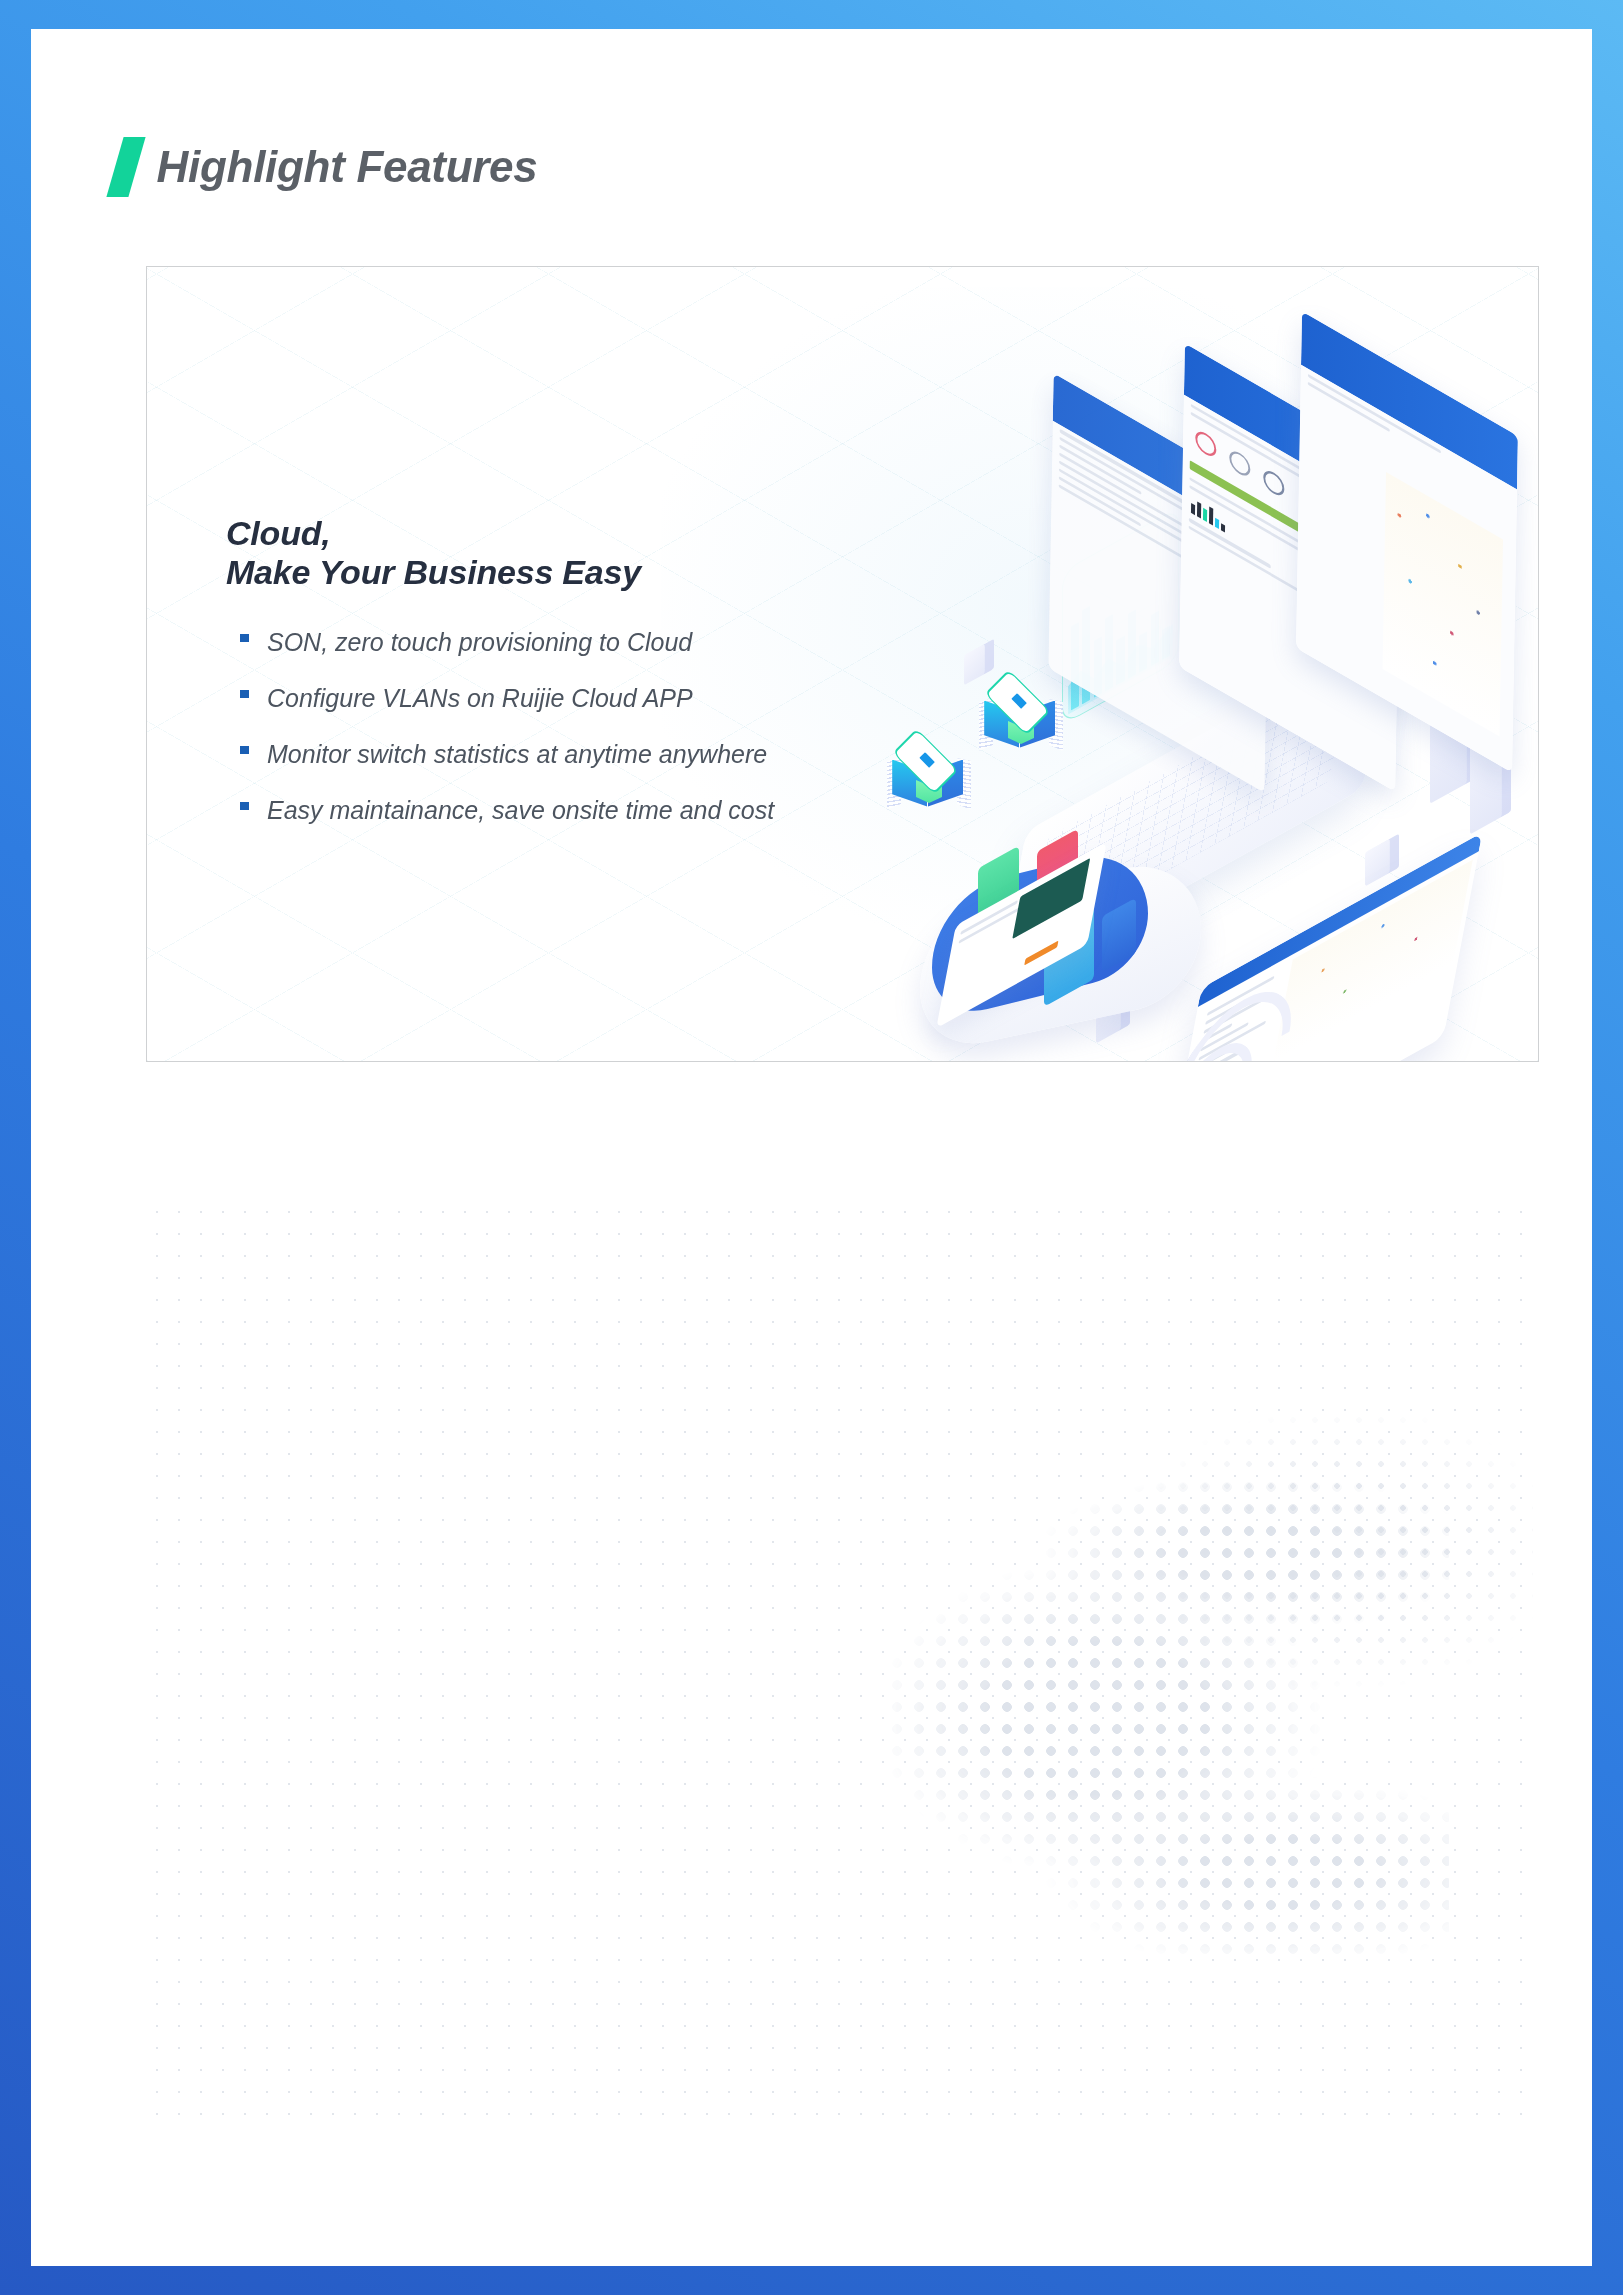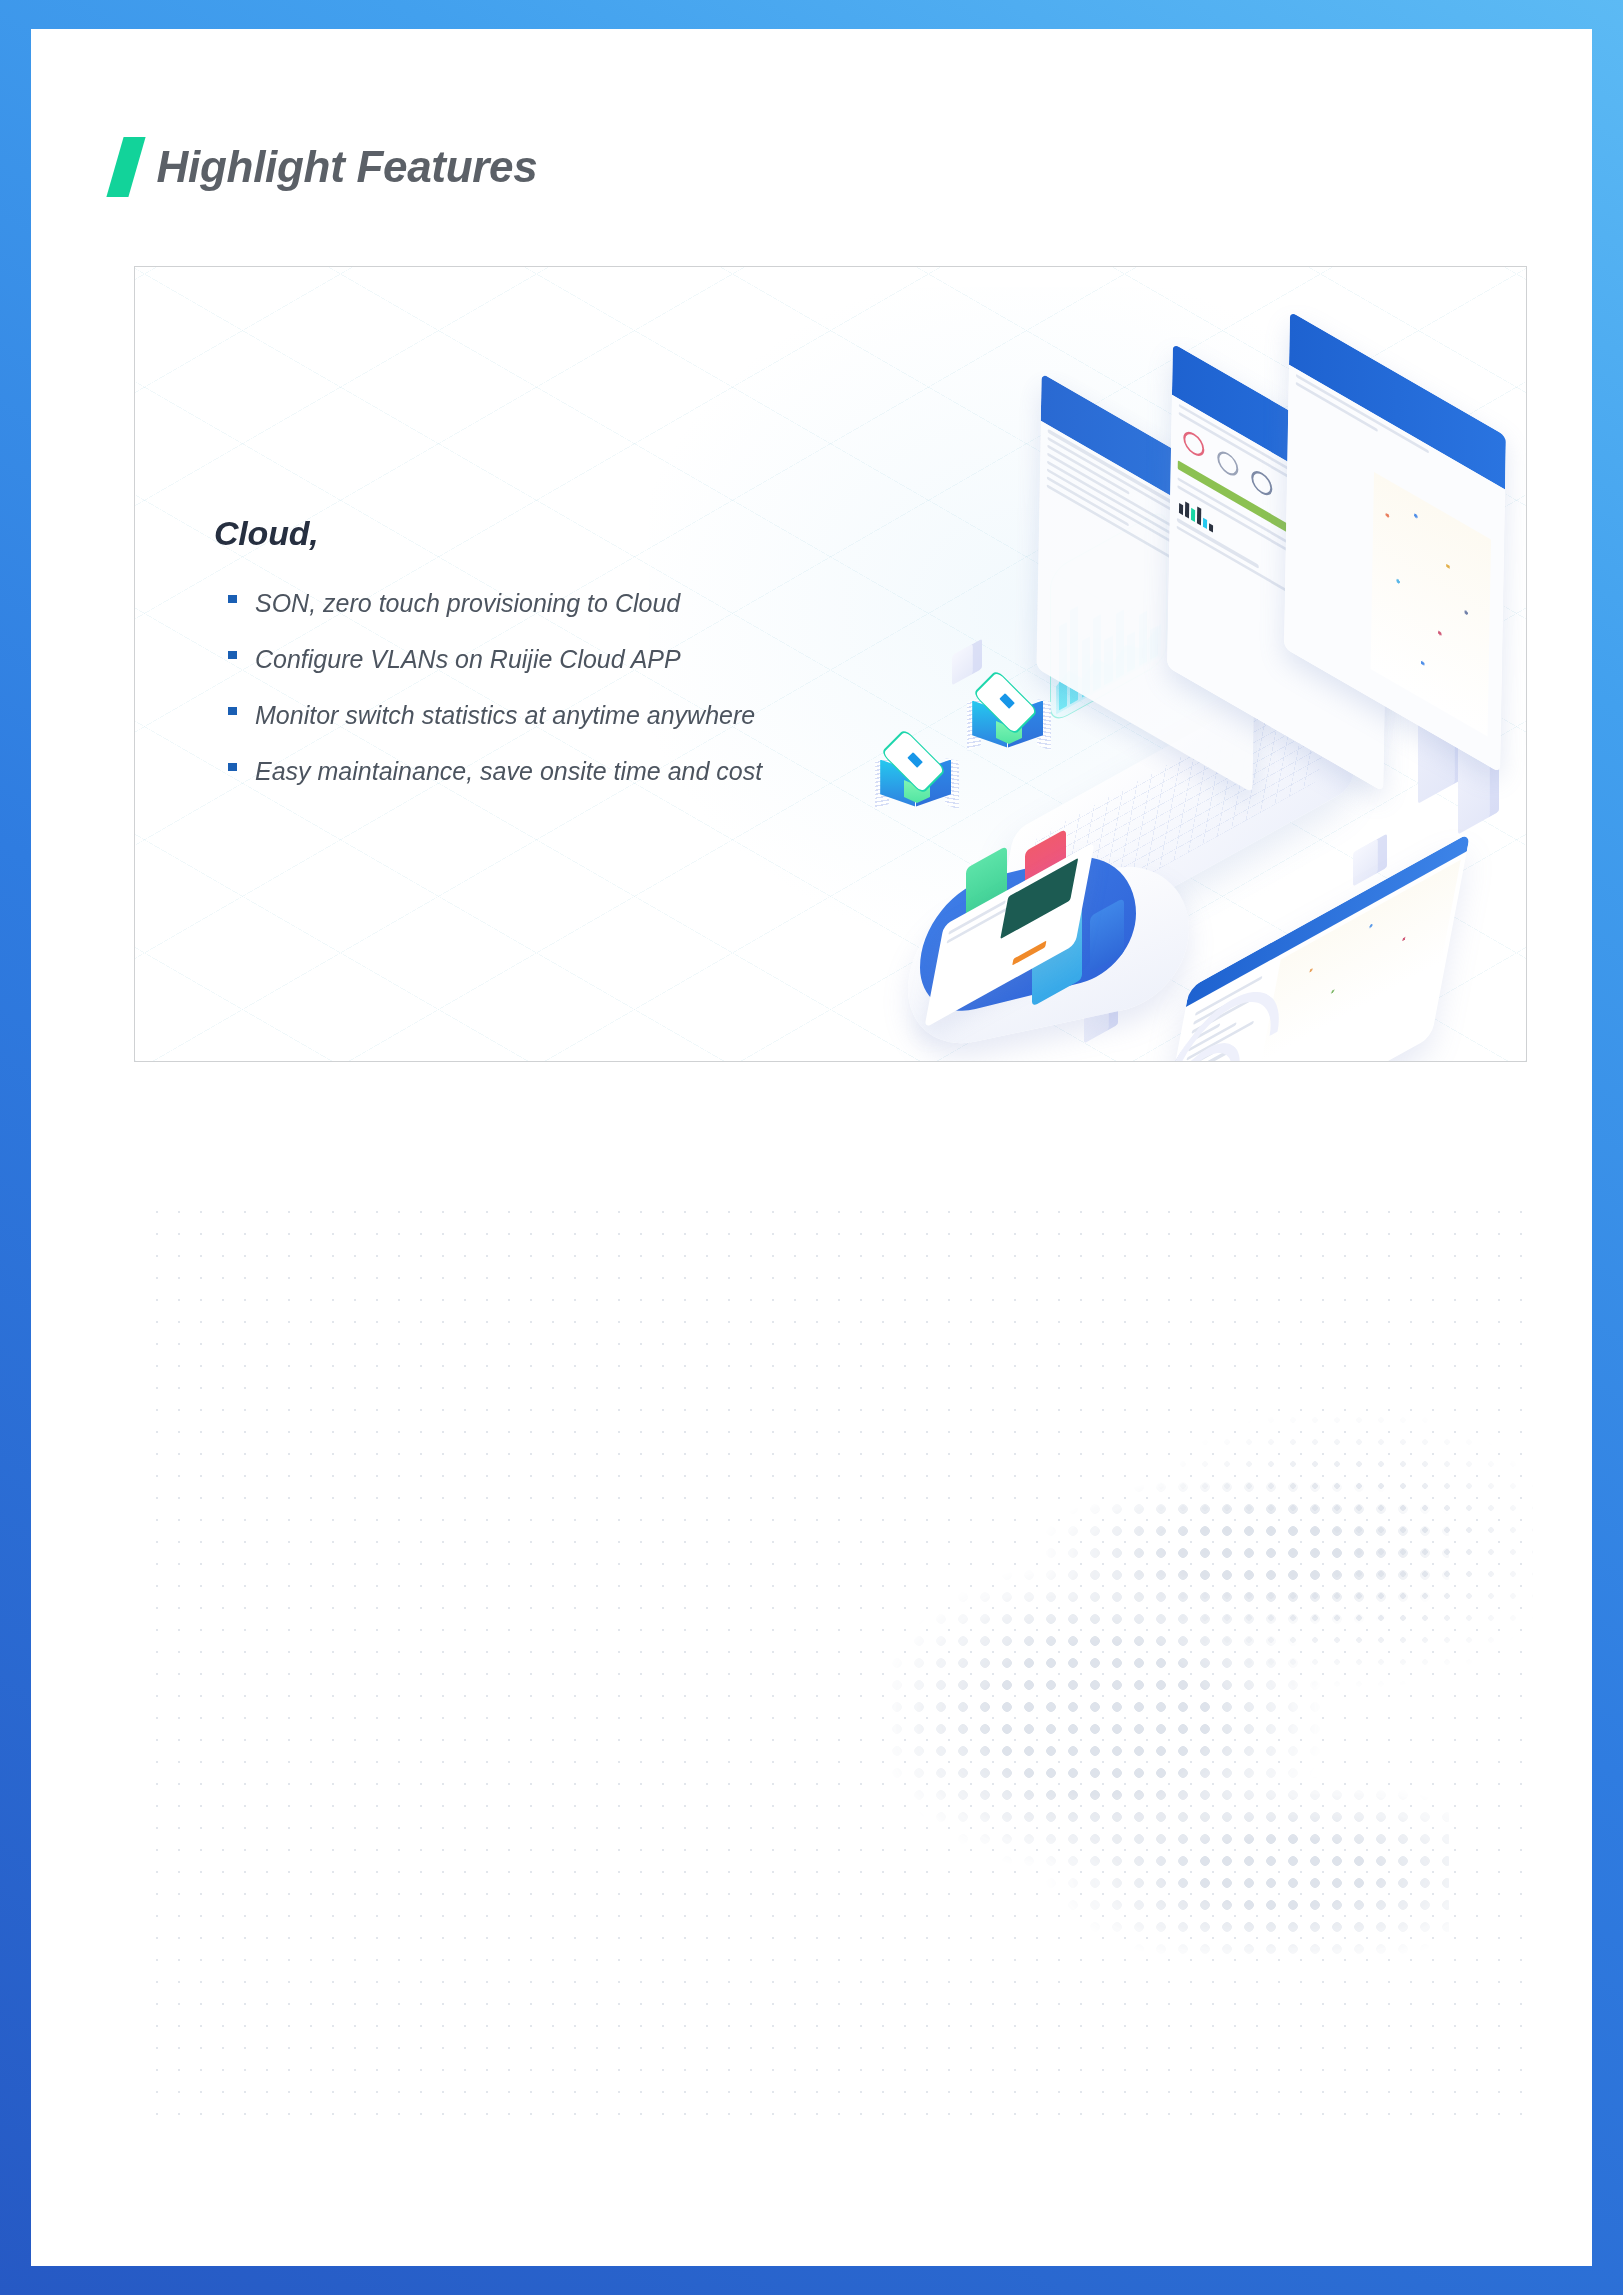--- a/index.html
+++ b/index.html
@@ -35,21 +35,21 @@
   }
   .section-title{
     font-size:44px;font-weight:bold;color:#5b6067;
     letter-spacing:-0.3px;line-height:1;
     white-space:nowrap;
   }
 
   
   .feature-card{
     position:absolute;
-    left:103px;top:237px;width:1393px;height:796px;
+    left:115px;top:237px;width:1393px;height:796px;
     border:1.3px solid #cfd1d3;
     background:#ffffff;
     overflow:hidden;
     box-sizing:border-box;
   }
 
   
   .iso-floor{
     position:absolute;inset:0;
     background:
@@ -277,20 +277,21 @@
     </div>
 
     <div class="feature-card">
 
       <div class="iso-floor"></div>
       <div class="soft-glow"></div>
 
       <div class="copy-block">
         <h2 class="headline">
           <span>Cloud,</span>
+          <span class="l2">Make Your Business Easy</span>
         </h2>
         <ul class="feature-list">
           <li>
             <span class="bullet-square"></span>
             <span>SON, zero touch provisioning to Cloud</span>
           </li>
           <li>
             <span class="bullet-square"></span>
             <span>Configure VLANs on Ruijie Cloud APP</span>
           </li>

